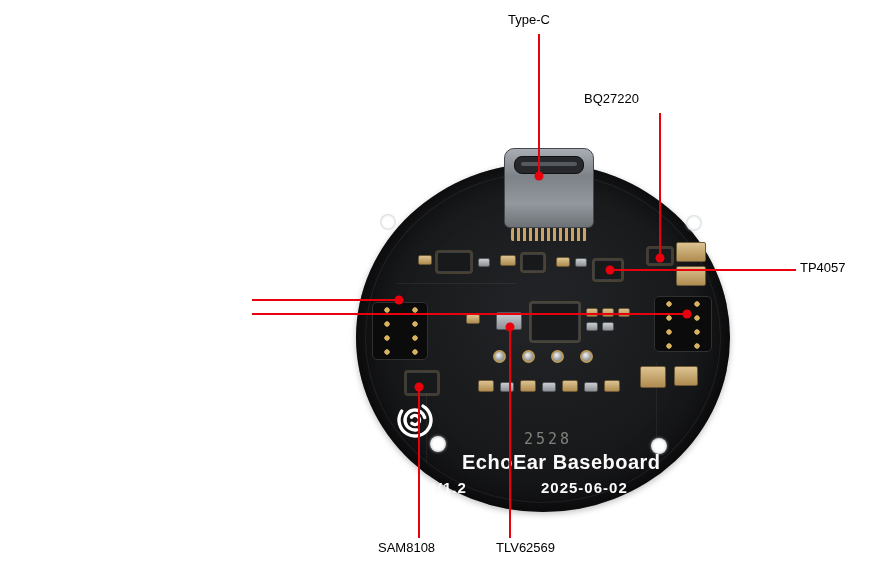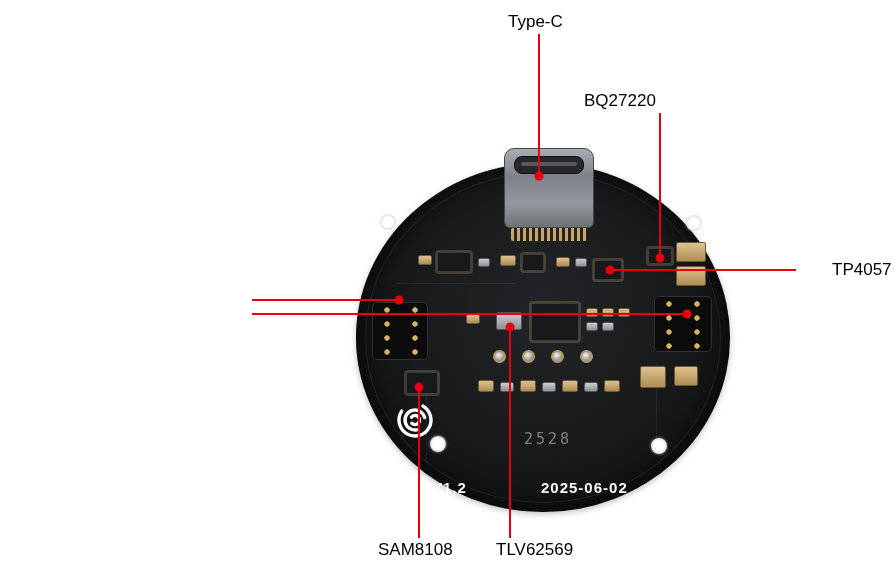--- a/index.html
+++ b/index.html
@@ -68,21 +68,21 @@
   
   .silk { position: absolute; color: #fafafa; white-space: nowrap; }
   .silk-batch { font-family: "DejaVu Sans Mono", monospace; font-size: 15px; letter-spacing: 3px; color: #8f948a; opacity: .85; }
   .silk-title { font-size: 20px; font-weight: bold; letter-spacing: .5px; }
   .silk-small { font-size: 15px; font-weight: bold; letter-spacing: 1px; }
 
   
   .logo { position: absolute; left: 393px; top: 398px; width: 44px; height: 44px; }
 
   
-  .lbl { position: absolute; color: #000; font-size: 17px; white-space: nowrap; }
+  .lbl { position: absolute; color: #000; font-size: 13px; white-space: nowrap; }
   .leader-v { position: absolute; width: 2px; background: var(--red); }
   .leader-h { position: absolute; height: 2px; background: var(--red); }
   .dot {
     position: absolute; width: 9px; height: 9px; border-radius: 50%;
     background: var(--red); transform: translate(-50%, -50%);
   }
 </style>
 </head>
 <body>
 
@@ -148,32 +148,33 @@
     <svg width="44" height="44" viewBox="0 0 44 44">
       <g fill="none" stroke="#ffffff" stroke-width="3.4" stroke-linecap="round">
         <circle cx="22" cy="22" r="16" stroke-dasharray="76 26" transform="rotate(-60 22 22)"></circle>
         <circle cx="22" cy="22" r="10" stroke-dasharray="46 17" transform="rotate(80 22 22)"></circle>
         <circle cx="22" cy="22" r="4.5" stroke-dasharray="21 8" transform="rotate(220 22 22)"></circle>
       </g>
     </svg>
   </div>
 
   <div class="silk silk-batch" style="left:524px;top:430px;">2528</div>
+  <div class="silk silk-title" style="left:462px;top:451px;">EchoEar Baseboard</div>
   <div class="silk silk-small" style="left:432px;top:479px;">V1.2</div>
   <div class="silk silk-small" style="left:541px;top:479px;">2025-06-02</div>
 
   <div class="lbl" style="left:508px;top:12px;">Type-C</div>
   <div class="leader-v" style="left:538px;top:34px;height:141px;"></div>
   <div class="dot" style="left:539px;top:176px;"></div>
 
   <div class="lbl" style="left:584px;top:91px;">BQ27220</div>
   <div class="leader-v" style="left:659px;top:113px;height:145px;"></div>
   <div class="dot" style="left:660px;top:258px;"></div>
 
-  <div class="lbl" style="left:832px;top:260px;">TP4057</div>
+  <div class="lbl" style="left:800px;top:260px;">TP4057</div>
   <div class="leader-h" style="left:611px;top:269px;width:185px;"></div>
   <div class="dot" style="left:610px;top:270px;"></div>
 
   <div class="leader-h" style="left:252px;top:299px;width:146px;"></div>
   <div class="dot" style="left:399px;top:300px;"></div>
   <div class="leader-h" style="left:252px;top:313px;width:434px;"></div>
   <div class="dot" style="left:687px;top:314px;"></div>
 
   <div class="lbl" style="left:378px;top:540px;">SAM8108</div>
   <div class="leader-v" style="left:418px;top:388px;height:150px;"></div>

